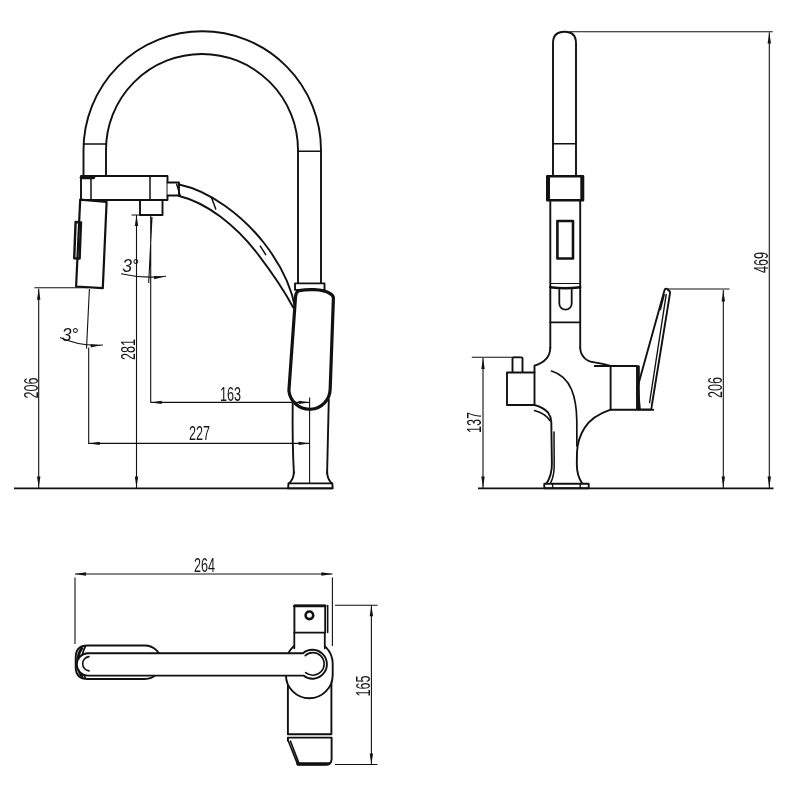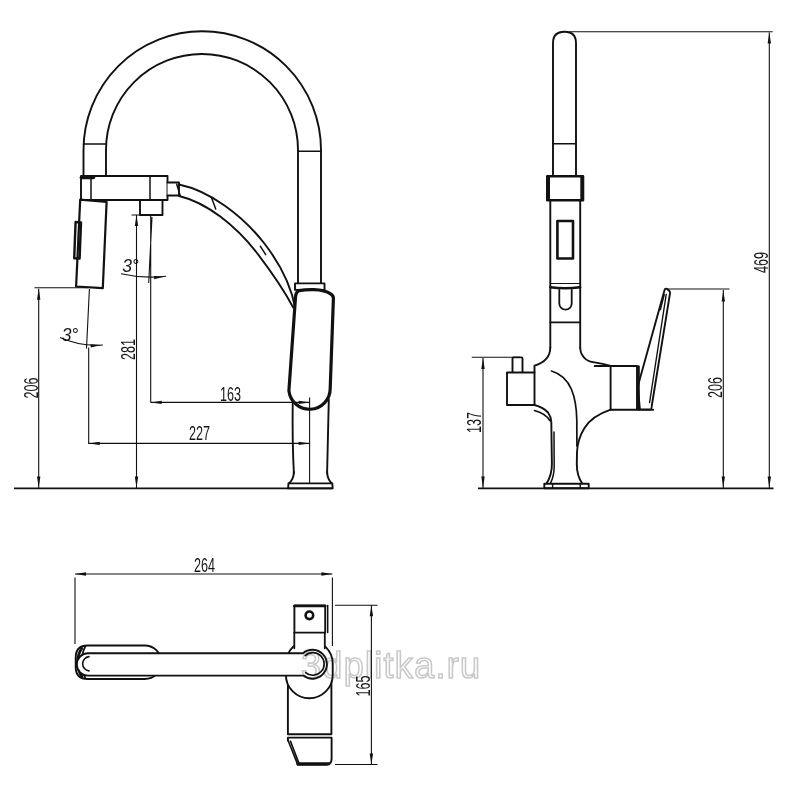--- a/index.html
+++ b/index.html
@@ -230,14 +230,13 @@
 <text x="369.6" y="686" text-anchor="middle" transform="rotate(-90 369.6 686)" textLength="21" lengthAdjust="spacingAndGlyphs">165</text>
 </g>
 <g font-size="17.5" font-style="italic" fill-opacity="0.98">
 
 <text x="70" y="341" text-anchor="middle">3°</text>
 
 <text x="130.5" y="271.5" text-anchor="middle">3°</text>
 </g>
 </svg>
 
-<div class="wm">3dplitka.ru</div>
 </div>
 
 </body></html>

